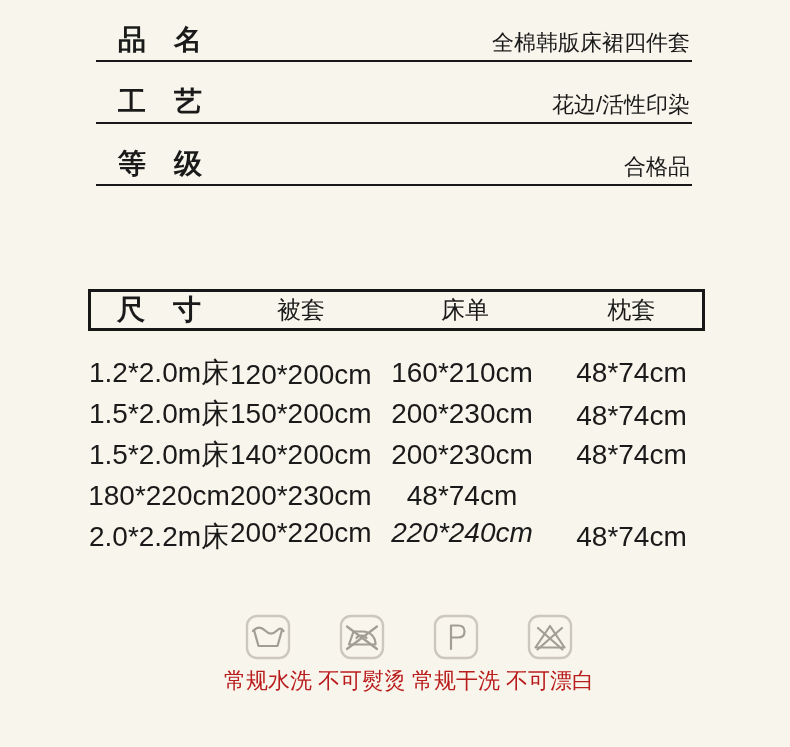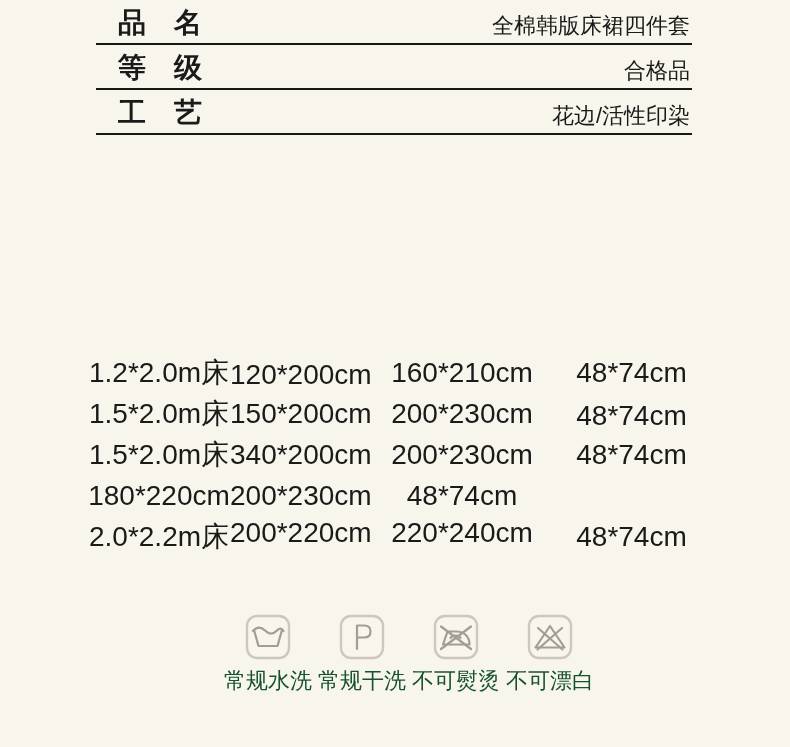--- a/index.html
+++ b/index.html
@@ -10,21 +10,21 @@
     font-family:"Liberation Sans","DejaVu Sans",sans-serif;
     color:#1a1a1a;
     overflow:hidden;
   }
   
   .spec-section{
     position:absolute;left:96px;top:0;width:596px;
   }
   .spec-row{
     box-sizing:border-box;
-    height:45px;
+    height:62px;
     display:flex;justify-content:space-between;align-items:flex-end;
     padding:0 2px 6px 22px;
     border-bottom:2px solid #171717;
   }
   .spec-label{font-size:28px;font-weight:600;line-height:1;}
   .spec-value{font-size:22px;font-weight:500;line-height:1;}
   
   .size-header{
     position:absolute;left:88px;top:289px;width:617px;height:42px;
     box-sizing:border-box;border:3px solid #171717;
@@ -40,77 +40,83 @@
     height:40.8px;
     display:grid;grid-template-columns:142px 136px 192px 1fr;
     align-items:center;
   }
   .size-row .cell{text-align:center;font-size:28px;font-weight:500;line-height:1;}
   
   .size-row:nth-child(1) .cell:nth-child(2){transform:translateY(2px);}
   .size-row:nth-child(2) .cell:nth-child(4){transform:translateY(2px);}
   .size-row:nth-child(4) .cell:nth-child(4){transform:translateY(-5px);}
   .size-row:nth-child(5) .cell:nth-child(2){transform:translateY(-4px);}
-  .size-row:nth-child(5) .cell:nth-child(3){transform:translateY(-4px);}
+  .size-row:nth-child(5) .cell:nth-child(3){transform:translateY(-4px);font-style:italic;}
   
   .care-row{
     position:absolute;left:0;top:614px;width:790px;
     display:flex;justify-content:center;gap:6px;
     transform:translateX(14px);
   }
   .care-item{
     width:88px;
     display:flex;flex-direction:column;align-items:center;
   }
   .care-item svg{display:block;}
   .care-label{
     margin-top:10px;font-size:22px;font-weight:500;line-height:1;
-    white-space:nowrap;color:#14532d;
+    white-space:nowrap;color:#b91c1c;
   }
   .icon-frame{fill:none;stroke:#ccc7bf;stroke-width:2.4;}
   .icon-glyph{fill:none;stroke:#a29d95;stroke-width:2.2;stroke-linecap:round;stroke-linejoin:round;}
   .icon-fill{fill:#b3aea6;stroke:none;}
 </style>
 </head>
 <body>
 
 <div class="page">
 
   <div class="spec-section">
     <div class="spec-row">
       <span class="spec-label">品　名</span>
       <span class="spec-value">全棉韩版床裙四件套</span>
     </div>
     <div class="spec-row">
+      <span class="spec-label">工　艺</span>
+      <span class="spec-value">花边/活性印染</span>
+    </div>
+    <div class="spec-row">
       <span class="spec-label">等　级</span>
       <span class="spec-value">合格品</span>
     </div>
-    <div class="spec-row">
-      <span class="spec-label">工　艺</span>
-      <span class="spec-value">花边/活性印染</span>
-    </div>
   </div>
 
+  <div class="size-header">
+    <span class="sh sh-size">尺　寸</span>
+    <span class="sh">被套</span>
+    <span class="sh">床单</span>
+    <span class="sh">枕套</span>
+  </div>
 
   <div class="size-body">
     <div class="size-row">
       <span class="cell">1.2*2.0m床</span>
       <span class="cell">120*200cm</span>
       <span class="cell">160*210cm</span>
       <span class="cell">48*74cm</span>
     </div>
     <div class="size-row">
       <span class="cell">1.5*2.0m床</span>
       <span class="cell">150*200cm</span>
       <span class="cell">200*230cm</span>
       <span class="cell">48*74cm</span>
     </div>
     <div class="size-row">
       <span class="cell">1.5*2.0m床</span>
-      <span class="cell">340*200cm</span>
+      <span class="cell">140*200cm</span>
       <span class="cell">200*230cm</span>
       <span class="cell">48*74cm</span>
     </div>
     <div class="size-row">
       <span class="cell">180*220cm</span>
       <span class="cell">200*230cm</span>
       <span class="cell">48*74cm</span>
     </div>
     <div class="size-row">
       <span class="cell">2.0*2.2m床</span>
@@ -128,34 +134,34 @@
         <path class="icon-glyph" d="M9 16 L13.5 32 H32.5 L37 16"></path>
         <path class="icon-glyph" d="M8 17 C12 12.5 16 12.5 20 16.5 C24 20.5 28 20.5 32 16.5 C34.5 14 36.5 14 38.5 17"></path>
       </svg>
       <span class="care-label">常规水洗</span>
     </div>
 
 
     <div class="care-item">
       <svg width="46" height="46" viewBox="0 0 46 46">
         <rect class="icon-frame" x="2" y="2" width="42" height="42" rx="10"></rect>
-        <path class="icon-glyph" d="M18 35 V11.5 H25 C29.5 11.5 31.5 14 31.5 17.5 C31.5 21 29.5 23.5 25 23.5 H18"></path>
-      </svg>
-      <span class="care-label">常规干洗</span>
-    </div>
-
-    <div class="care-item">
-      <svg width="46" height="46" viewBox="0 0 46 46">
-        <rect class="icon-frame" x="2" y="2" width="42" height="42" rx="10"></rect>
         <path class="icon-glyph" d="M10 30.5 H36.5 C36.5 22.5 31 17.5 23.5 17.5 H14.5 L10 30.5 Z"></path>
         <path class="icon-glyph" d="M17.5 24 C19 20.8 26 20.8 27.5 24"></path>
         <path class="icon-glyph" d="M8 12.5 L38 35"></path>
         <path class="icon-glyph" d="M38 12.5 L8 35"></path>
       </svg>
       <span class="care-label">不可熨烫</span>
+    </div>
+
+    <div class="care-item">
+      <svg width="46" height="46" viewBox="0 0 46 46">
+        <rect class="icon-frame" x="2" y="2" width="42" height="42" rx="10"></rect>
+        <path class="icon-glyph" d="M18 35 V11.5 H25 C29.5 11.5 31.5 14 31.5 17.5 C31.5 21 29.5 23.5 25 23.5 H18"></path>
+      </svg>
+      <span class="care-label">常规干洗</span>
     </div>
 
     <div class="care-item">
       <svg width="46" height="46" viewBox="0 0 46 46">
         <rect class="icon-frame" x="2" y="2" width="42" height="42" rx="10"></rect>
         <path class="icon-glyph" d="M23 12 L37.5 33.5 H8.5 Z"></path>
         <path class="icon-glyph" d="M11 14 L35.5 35.5"></path>
         <path class="icon-glyph" d="M35 14 L10.5 35.5"></path>
       </svg>
       <span class="care-label">不可漂白</span>

